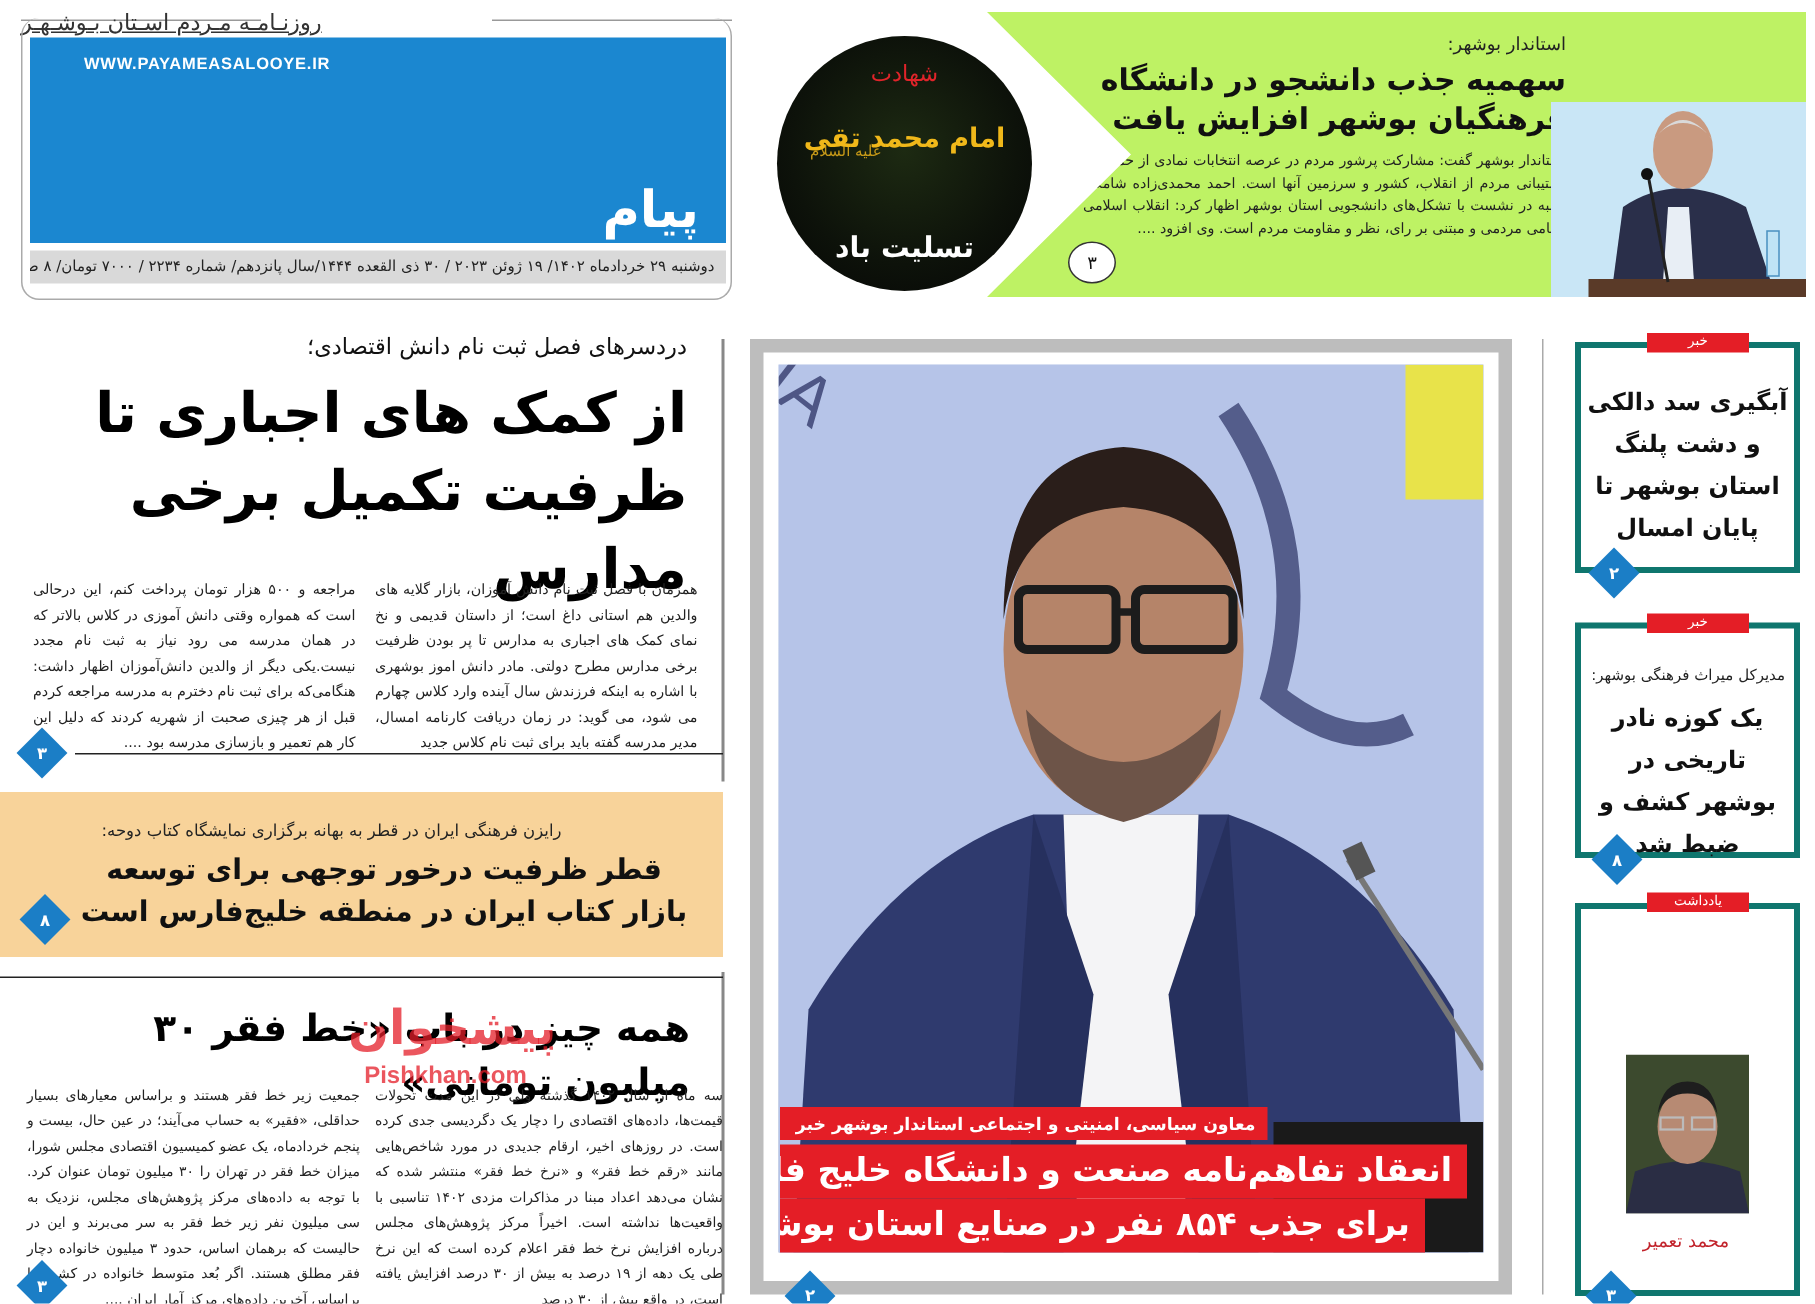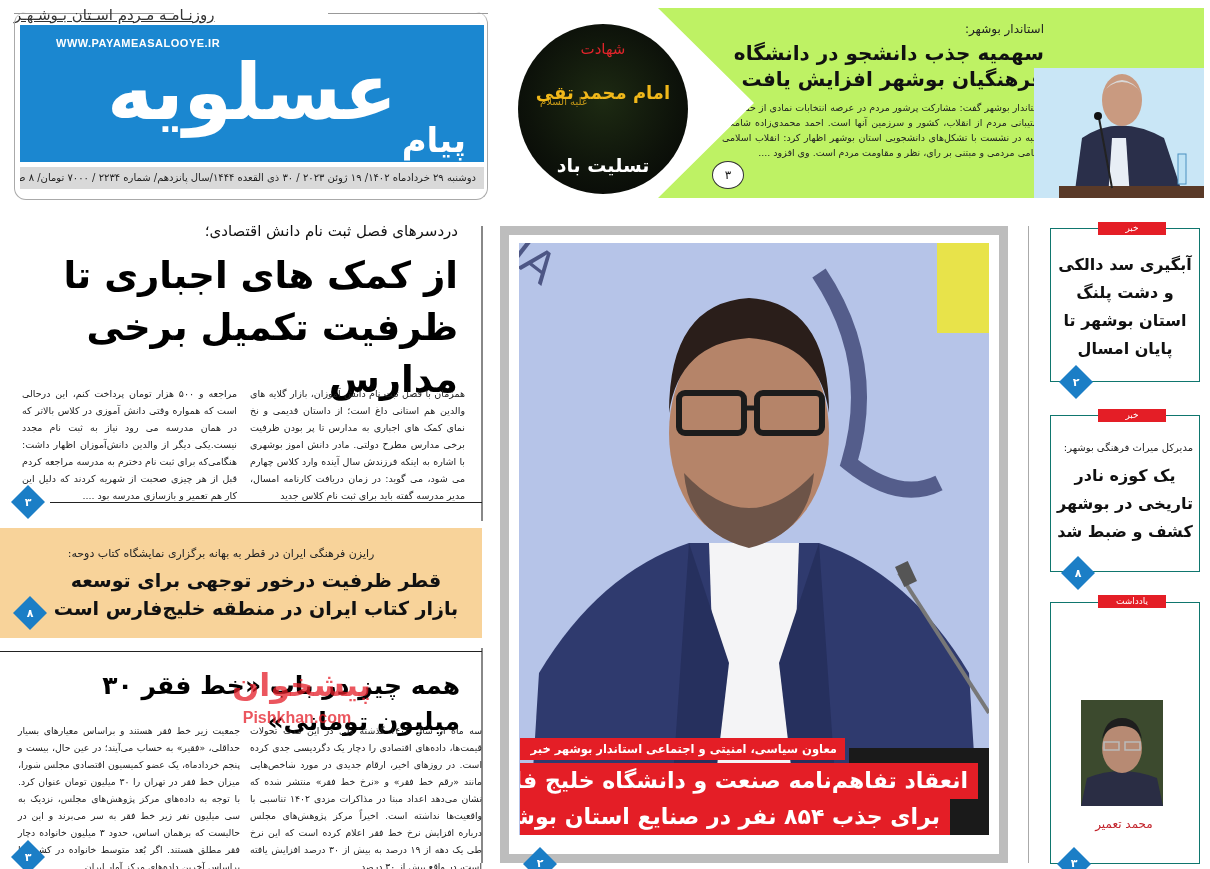--- a/index.html
+++ b/index.html
@@ -60,37 +60,36 @@
   .wm-en { font-family: "Liberation Sans", sans-serif; font-size: 16px; font-weight: bold; margin-top: -6px; }
 
   
   .center-frame { left: 500px; top: 226px; width: 508px; height: 637px; background: #bdbdbd; }
   .center-inner { position: absolute; left: 9px; top: 9px; right: 9px; bottom: 9px; background: #fff; }
   .center-photo { left: 519px; top: 243px; width: 470px; height: 592px; overflow: hidden; background: linear-gradient(180deg, #b9c7e9 0%, #aebfe3 40%, #8fa2cf 100%); }
   .red-kicker { left: 520px; top: 738px; width: 325px; height: 22px; background: #e41e26; color: #fff; font-size: 11.5px; font-weight: bold; line-height: 22px; text-align: right; padding-right: 8px; }
   .red-title { left: 520px; height: 36px; background: #e41e26; color: #fff; font-size: 22px; font-weight: bold; line-height: 36px; text-align: right; padding-right: 10px; white-space: nowrap; overflow: hidden; }
 
   
-  .side-box { left: 1050px; width: 150px; border: 1px solid #0f766e; background: #fff; }
+  .side-box { left: 1050px; width: 150px; border: 4px solid #0f766e; background: #fff; }
   .side-tag { position: absolute; left: 1098px; width: 68px; height: 13px; background: #e41e26; color: #fff; font-size: 9px; line-height: 13px; text-align: center; }
   .side-kicker { position: absolute; left: 4px; right: 6px; text-align: right; font-size: 10px; color: #222; }
   .side-title { position: absolute; left: 4px; right: 4px; text-align: center; font-weight: bold; font-size: 16px; line-height: 28px; color: #111; }
 </style>
 </head>
 <body>
 
 <div class="abs tagline-wrap">
   <div class="tagline-line l"></div>
   <div class="tagline">روزنـامـه مـردم اسـتان بـوشـهـر</div>
   <div class="tagline-line r"></div>
 </div>
 <div class="abs mast-frame"></div>
 <div class="abs mast-blue">
   <div class="mast-url">WWW.PAYAMEASALOOYE.IR</div>
-  <div class="mast-logo">عسلویه</div>
   <div class="mast-sub">پیام</div>
 </div>
 <div class="abs mast-date">دوشنبه ۲۹ خردادماه ۱۴۰۲/ ۱۹ ژوئن ۲۰۲۳ / ۳۰ ذی القعده ۱۴۴۴/سال پانزدهم/ شماره ۲۲۳۴ / ۷۰۰۰ تومان/ ۸ صفحه</div>
 
 <div class="abs banner">
   <div class="banner-kicker">استاندار بوشهر:</div>
   <div class="banner-title">سهمیه جذب دانشجو در دانشگاه فرهنگیان بوشهر افزایش یافت</div>
   <div class="banner-body">استاندار بوشهر گفت: مشارکت پرشور مردم در عرصه انتخابات نمادی از حمایت و پشتیبانی مردم از انقلاب، کشور و سرزمین آنها است. احمد محمدی‌زاده شامگاه شنبه در نشست با تشکل‌های دانشجویی استان بوشهر اظهار کرد: انقلاب اسلامی نظامی مردمی و مبتنی بر رای، نظر و مقاومت مردم است. وی افزود ....</div>
   <svg class="banner-photo" viewBox="0 0 170 130">
     <rect x="0" y="0" width="170" height="130" fill="#c9e6f6"></rect>

